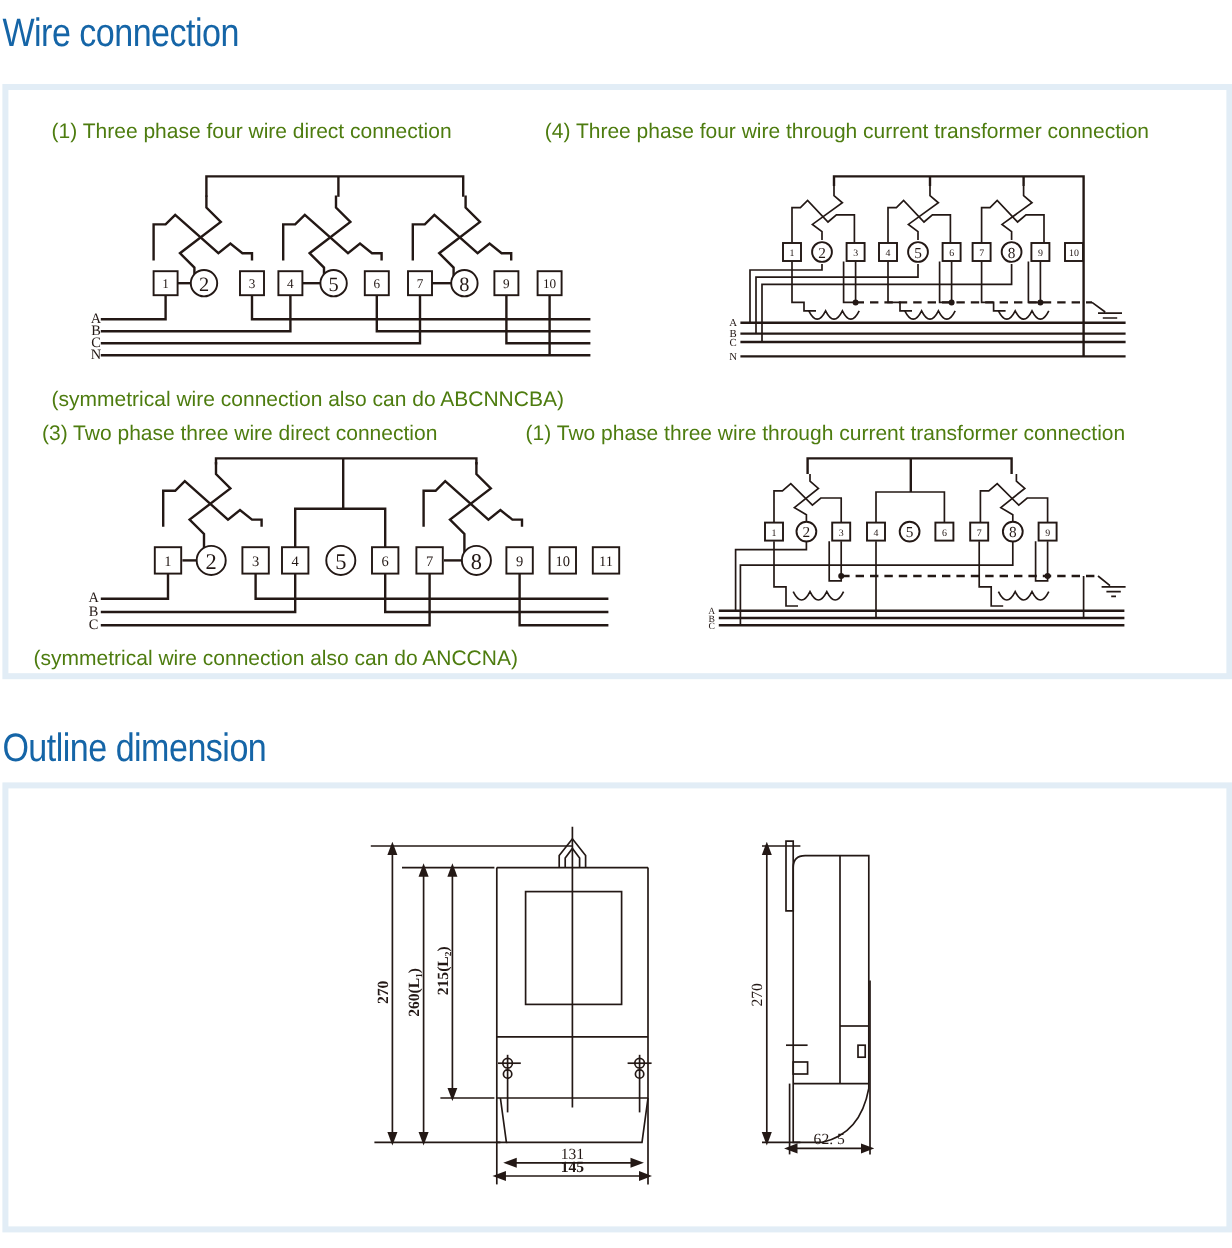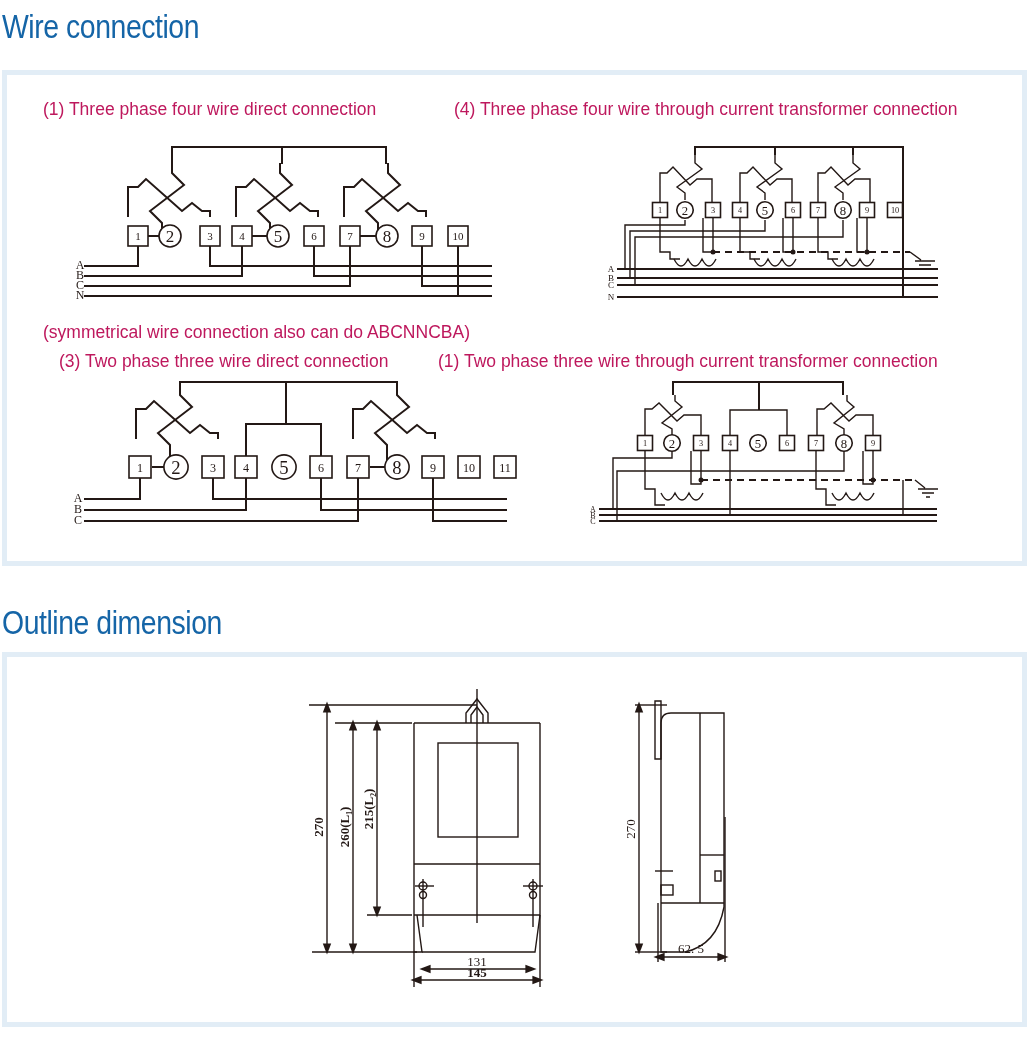--- a/index.html
+++ b/index.html
@@ -1,19 +1,19 @@
 <!DOCTYPE html>
 <html><head>
 <meta charset="utf-8">
 <style>
   html,body{margin:0;padding:0;background:#fff;}
   body{width:1027px;height:1040px;position:relative;overflow:hidden;font-family:"Liberation Sans",sans-serif;}
   .section-title{position:absolute;left:2px;color:#1565a7;font-family:"Liberation Sans",sans-serif;font-size:33px;letter-spacing:-0.5px;transform:scaleX(0.86);transform-origin:left top;white-space:nowrap;}
   .panel{position:absolute;left:2px;width:1015px;border:5px solid #e2edf6;background:#fff;}
-  .cap{position:absolute;font-size:17.5px;color:#be185d;white-space:nowrap;font-family:"Liberation Sans",sans-serif;}
+  .cap{position:absolute;font-size:17.5px;color:#4d7c0f;white-space:nowrap;font-family:"Liberation Sans",sans-serif;}
   svg{position:absolute;overflow:visible;}
   svg text{font-family:"Liberation Serif",serif;fill:#231815;}
   .w{stroke:#231815;stroke-width:2;fill:none;}
   .wt{stroke:#231815;stroke-width:1.4;fill:none;}
   .box{stroke:#231815;stroke-width:1.6;fill:#fff;}
   .dash{stroke:#231815;stroke-width:2;stroke-dasharray:7 5;fill:none;}
 </style>
 </head>
 <body>
 
@@ -120,21 +120,21 @@
       <text x="262" y="78.3" text-anchor="middle" font-size="8.25">9</text>
       <rect x="282.5" y="67.5" width="15" height="15" class="box"></rect>
       <text x="290" y="78.3" text-anchor="middle" font-size="8.25">10</text>
       <text x="6" y="137" font-size="9" text-anchor="middle">A</text>
       <text x="6" y="146" font-size="9" text-anchor="middle">B</text>
       <text x="6" y="153" font-size="9" text-anchor="middle">C</text>
       <text x="6" y="165" font-size="9" text-anchor="middle">N</text>
     </svg>
 
   <div class="cap" style="left:36px;top:247px;">(symmetrical wire connection also can do ABCNNCBA)</div>
-  <div class="cap" style="left:52px;top:276px;">(3) Two phase three wire direct connection</div>
+  <div class="cap" style="left:28px;top:276px;">(3) Two phase three wire direct connection</div>
   <div class="cap" style="left:431px;top:276px;">(1) Two phase three wire through current transformer connection</div>
 
   <svg style="left:65px;top:304px;" width="450" height="150" id="d3">
       <polyline points="108,8 108,3 325,3 325,8" class="w"></polyline>
       <polyline points="214,3 214,45" class="w"></polyline>
       <polyline points="174,78 174,45 249,45 249,78" class="w"></polyline>
       <polyline points="64,60 64,30 74,30 82,22 118,54 128,46 138,54 146,54 146,60" class="w"></polyline>
       <polyline points="108,6 108,16 120,28 86,54 98,66 98,82" class="w"></polyline>
       <polyline points="281,60 281,30 291,30 299,22 335,54 345,46 355,54 363,54 363,60" class="w"></polyline>
       <polyline points="325,6 325,16 337,28 303,54 315,66 315,82" class="w"></polyline>
@@ -214,20 +214,21 @@
       <text x="231" y="67.3" text-anchor="middle" font-size="8.25">7</text>
       <circle cx="259" cy="64" r="8.25" class="box"></circle>
       <text x="259" y="68.8" text-anchor="middle" font-size="12.75">8</text>
       <rect x="280.5" y="56.5" width="15" height="15" class="box"></rect>
       <text x="288" y="67.3" text-anchor="middle" font-size="8.25">9</text>
       <text x="8" y="133" font-size="8" text-anchor="middle">A</text>
       <text x="8" y="139" font-size="8" text-anchor="middle">B</text>
       <text x="8" y="145" font-size="8" text-anchor="middle">C</text>
     </svg>
 
+  <div class="cap" style="left:21px;top:463px;">(symmetrical wire connection also can do ANCCNA)</div>
 </div>
 
 <div class="section-title" style="top:604px;">Outline dimension</div>
 
 <div class="panel" style="top:652px;height:365px;">
 
   <svg style="left:290px;top:30px;" width="260" height="310">
     <defs>
       <marker id="arr" markerWidth="8" markerHeight="8" refX="4" refY="4" orient="auto-start-reverse">
         <path d="M0,1 L8,4 L0,7 Z" fill="#231815"></path>

